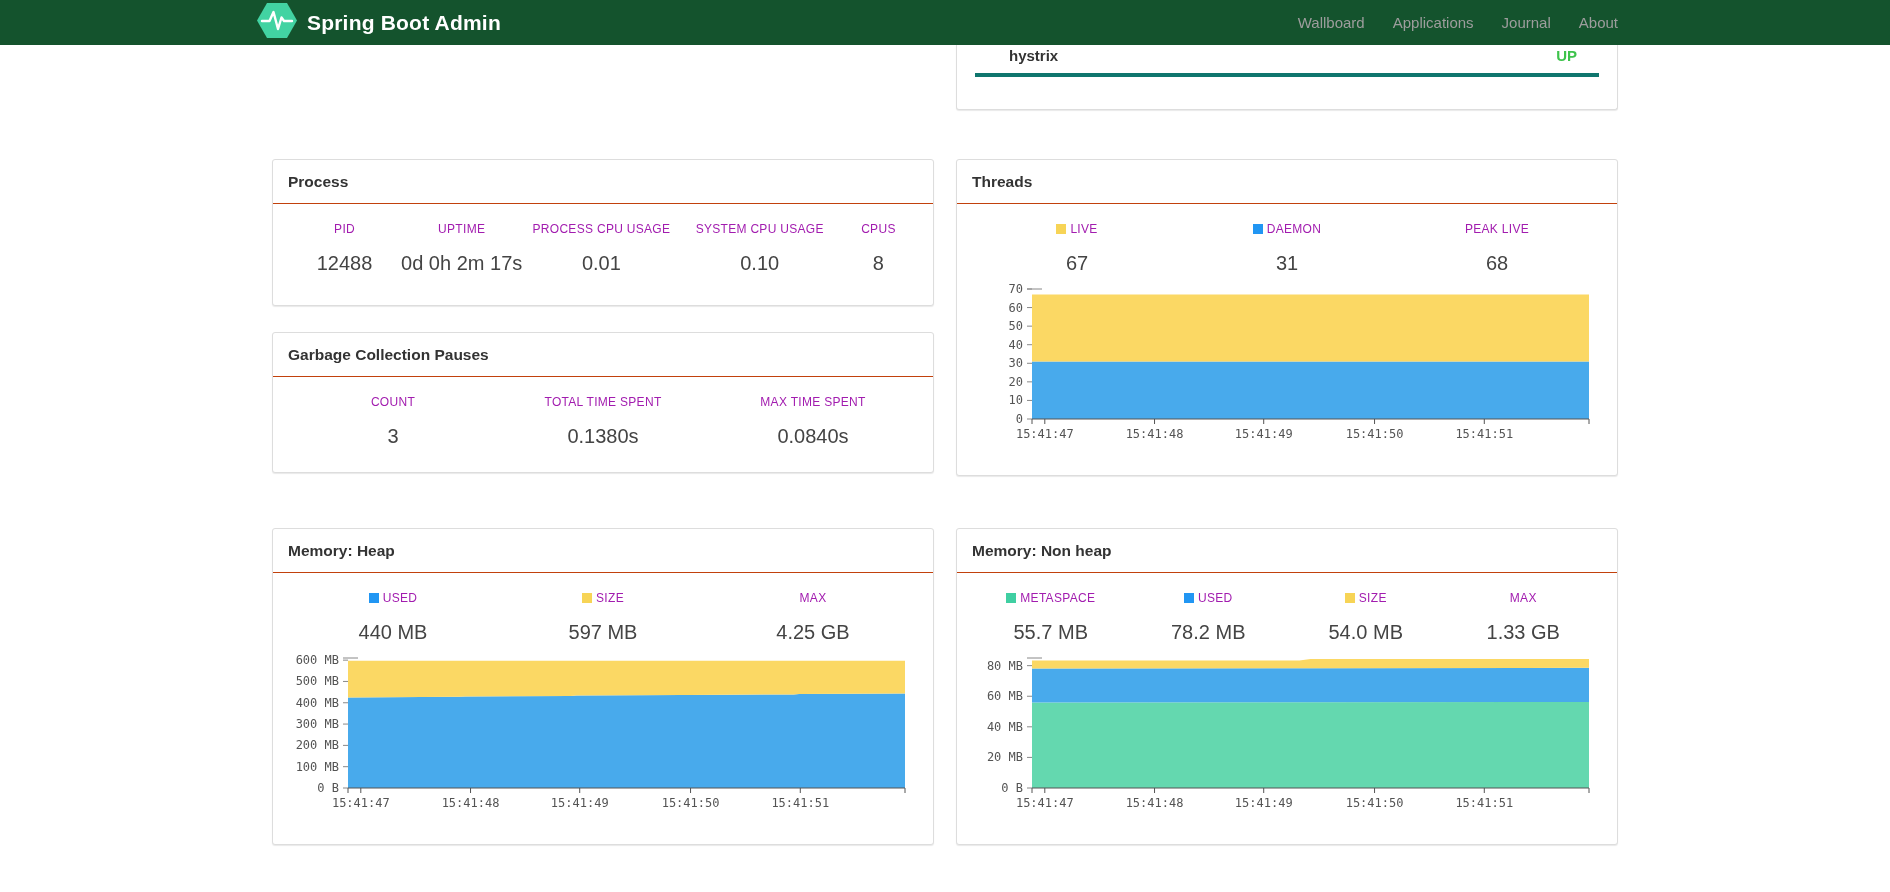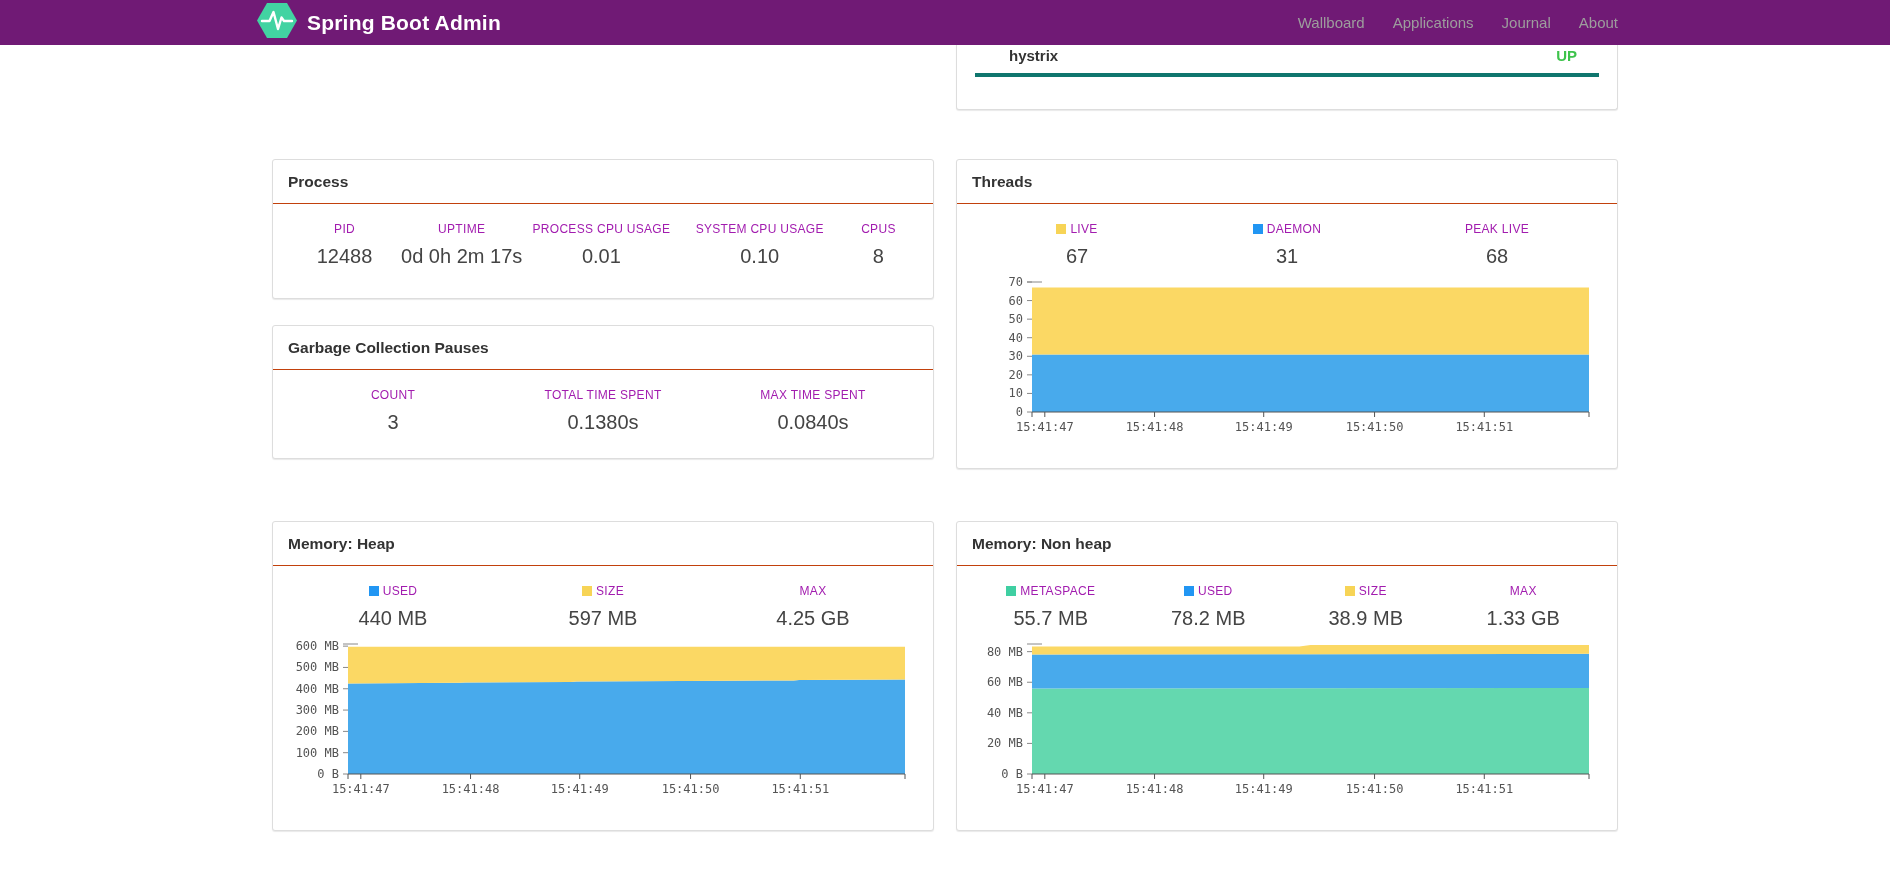--- a/index.html
+++ b/index.html
@@ -1,20 +1,20 @@
 <!DOCTYPE html>
 <html><head>
 <meta charset="utf-8">
 <style>
   * { box-sizing: border-box; margin: 0; padding: 0; }
   html,body { width: 1890px; height: 892px; background:#fff; overflow:hidden;
     font-family: "Liberation Sans", sans-serif; }
 
   
-  .navbar { height:45px; background:#701a75; width:100%; }
+  .navbar { height:45px; background:#14532d; width:100%; }
   .navbar-inner { width:1376px; margin:0 auto; height:45px; display:flex; align-items:center; }
   .brand { display:flex; align-items:center; gap:10px; }
   .brand-title { color:#fff; font-size:21px; font-weight:700; letter-spacing:.2px; }
   .nav-links { margin-left:auto; display:flex; align-items:flex-end; }
   .nav-link { color:#9d9d9d; font-size:15px; padding:0 14px; cursor:pointer; line-height:45px; }
   .nav-link:last-child { padding-right:15px; }
 
   
   .container { width:1346px; margin:0 auto; }
   .row { display:flex; gap:22px; }
@@ -31,21 +31,21 @@
   .health-row { margin:0 18px; padding:2px 22px 9px 34px; border-bottom:4px solid #0f766e;
                 display:flex; align-items:center; justify-content:space-between; }
   .health-name { font-size:15px; font-weight:700; color:#333; }
   .health-status { font-size:15px; font-weight:700; }
   .health-spacer { height:32px; }
 
   
   .metrics { display:flex; }
   .metric { flex:1; text-align:center; }
   .metric-label { font-size:12px; letter-spacing:.3px; color:#a21caf; white-space:nowrap; }
-  .metric-value { font-size:20px; color:#444; margin-top:9px; white-space:nowrap; }
+  .metric-value { font-size:20px; color:#444; margin-top:16px; white-space:nowrap; }
   .swatch { display:inline-block; width:10px; height:10px; margin-right:4px; vertical-align:-1px; }
 
   .mb26 { margin-bottom:26px; }
   .row-gap { margin-bottom:52px; }
   .chart-body { padding:18px 15px 16px; }
   .chart-wrap { margin-top:8px; }
   svg text { font-family:"DejaVu Sans Mono", monospace; font-size:12px; fill:#545454; }
 </style>
 </head>
 <body>
@@ -272,21 +272,21 @@
             <div class="metric">
               <div class="metric-label"><span class="swatch" style="background: rgb(63, 207, 162);"></span><span>METASPACE</span></div>
               <div class="metric-value">55.7 MB</div>
             </div>
             <div class="metric">
               <div class="metric-label"><span class="swatch" style="background: rgb(33, 150, 243);"></span><span>USED</span></div>
               <div class="metric-value">78.2 MB</div>
             </div>
             <div class="metric">
               <div class="metric-label"><span class="swatch" style="background: rgb(247, 212, 86);"></span><span>SIZE</span></div>
-              <div class="metric-value">38.9 MB</div>
+              <div class="metric-value">54.0 MB</div>
             </div>
             <div class="metric">
               <div class="metric-label">MAX</div>
               <div class="metric-value">1.33 GB</div>
             </div>
           </div>
           <div class="chart-wrap">
             <svg width="632" height="172">
                 <polygon points="60.0,50.5 617.0,50.0 617.0,136.0 60.0,136.0" fill="#64d8af"></polygon>
                 <polygon points="60.0,16.6 338.5,16.2 617.0,15.8 617.0,50.0 60.0,50.5" fill="#48aaec"></polygon>

